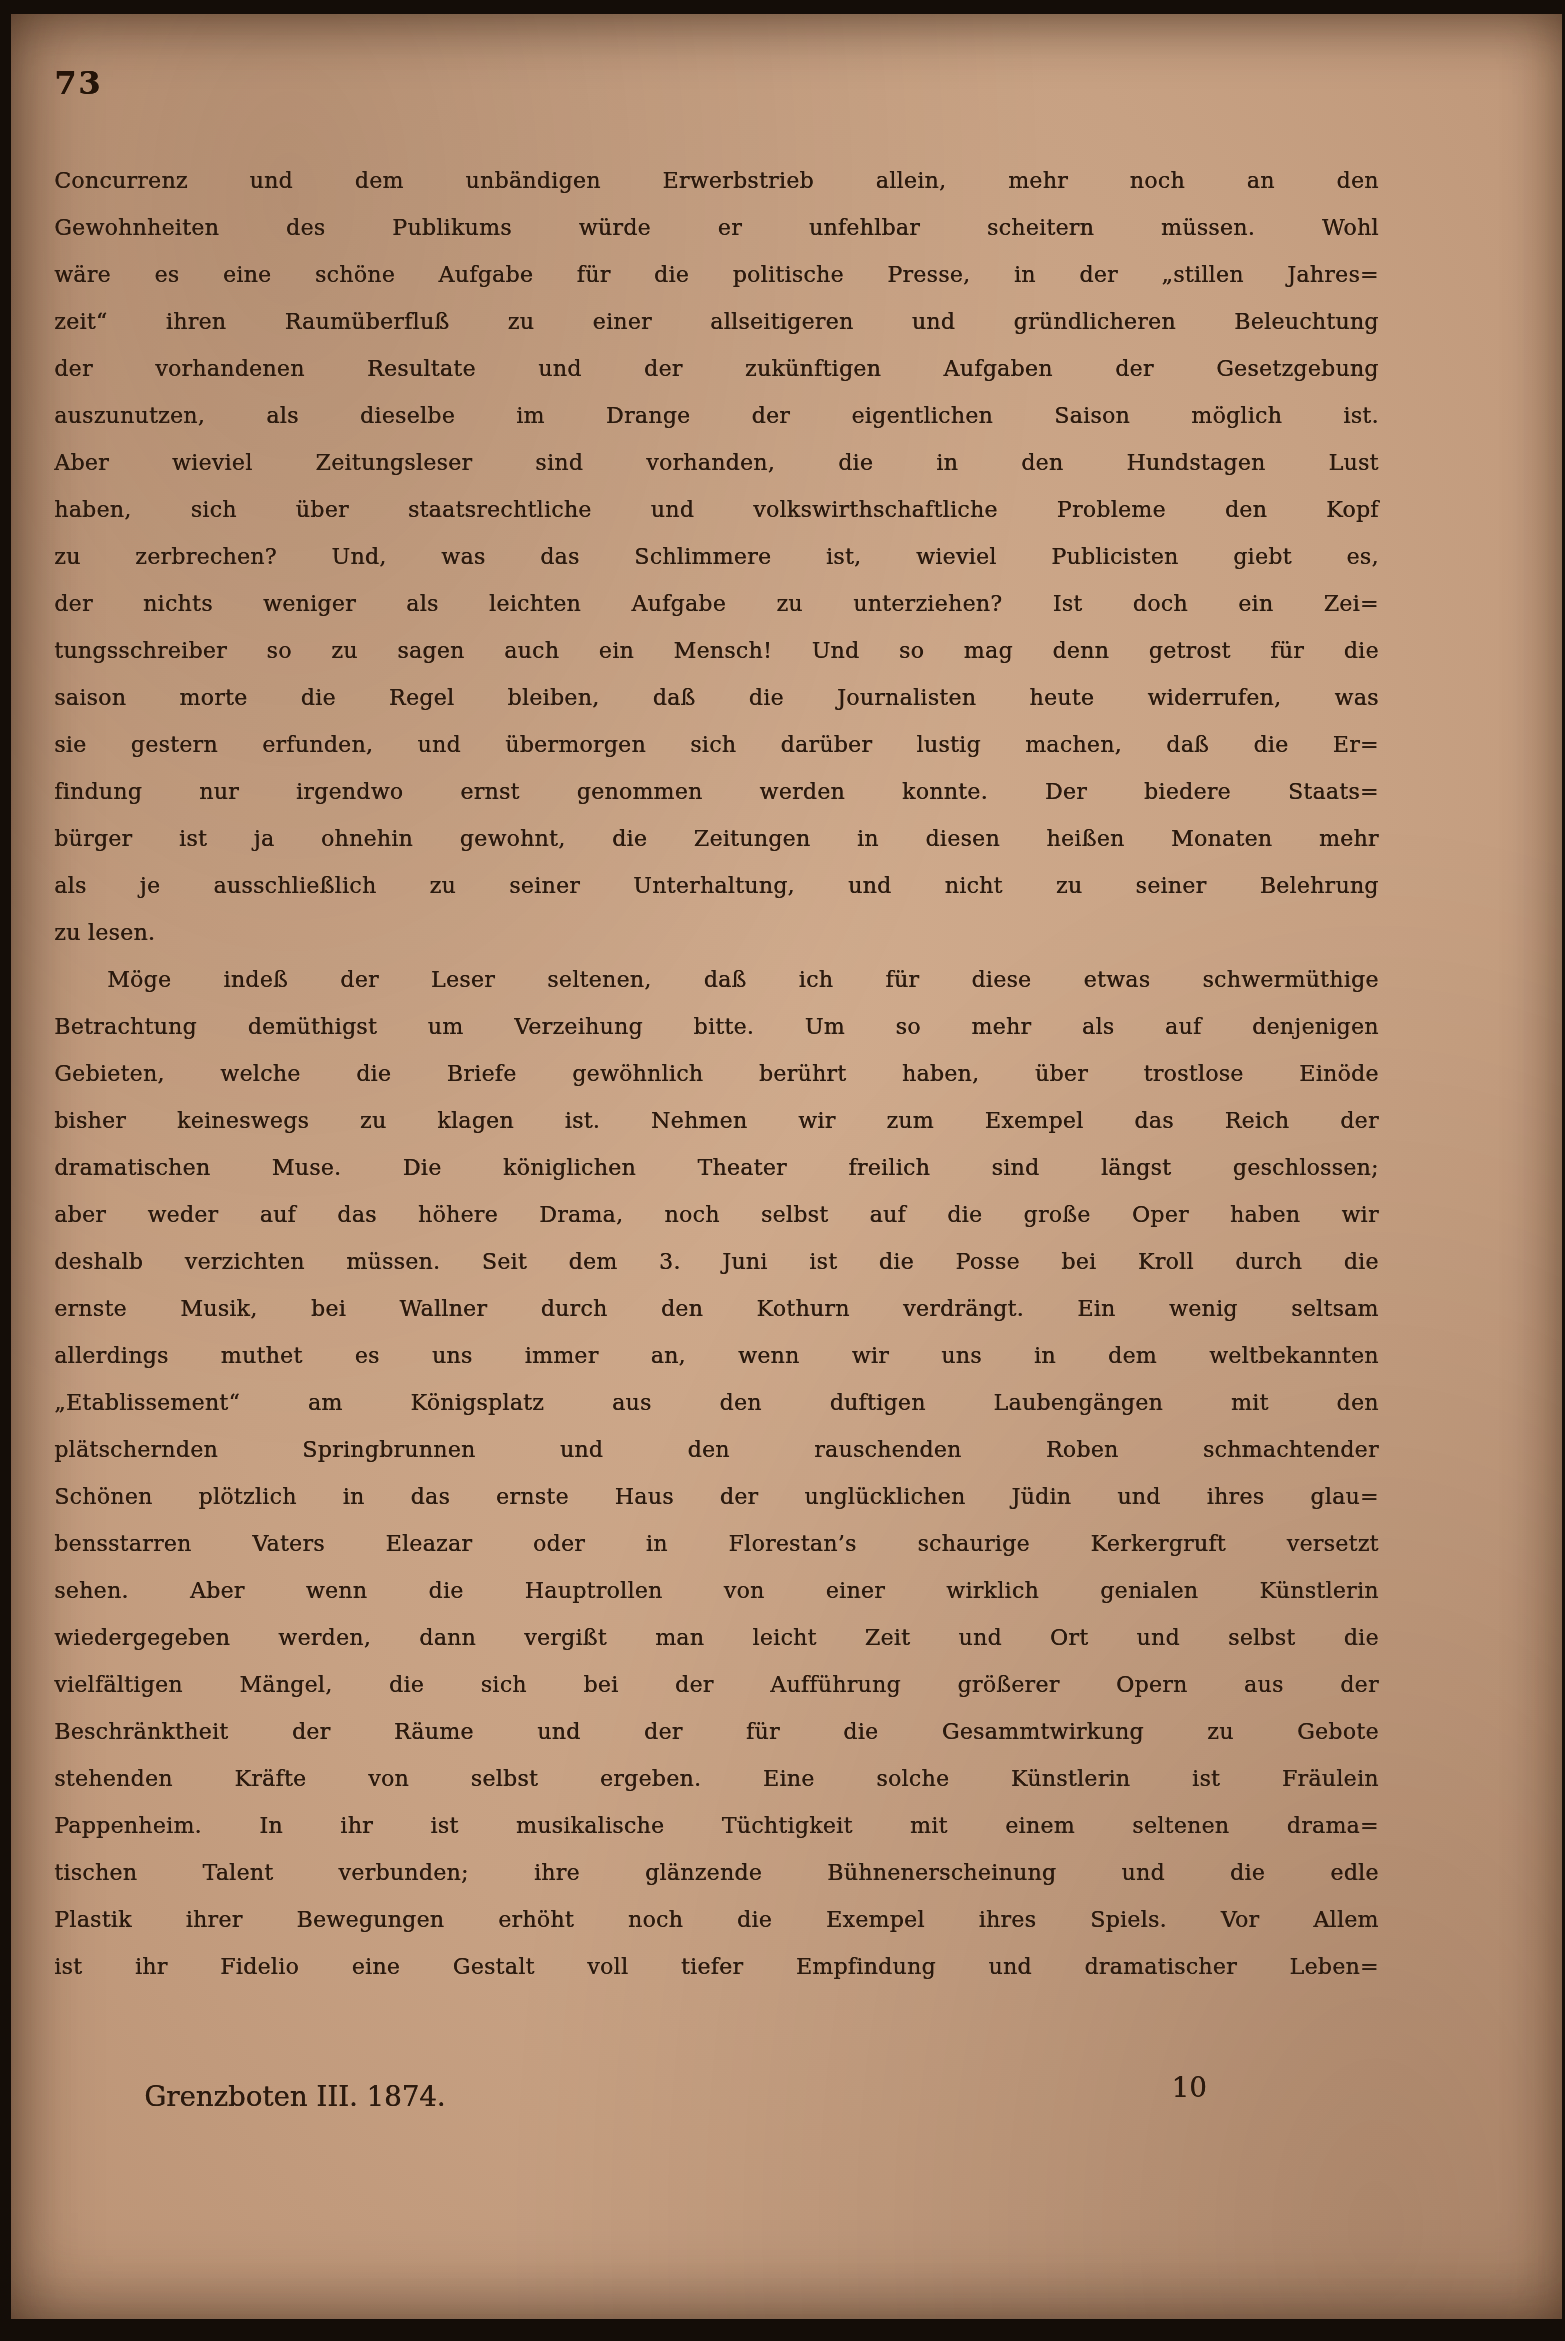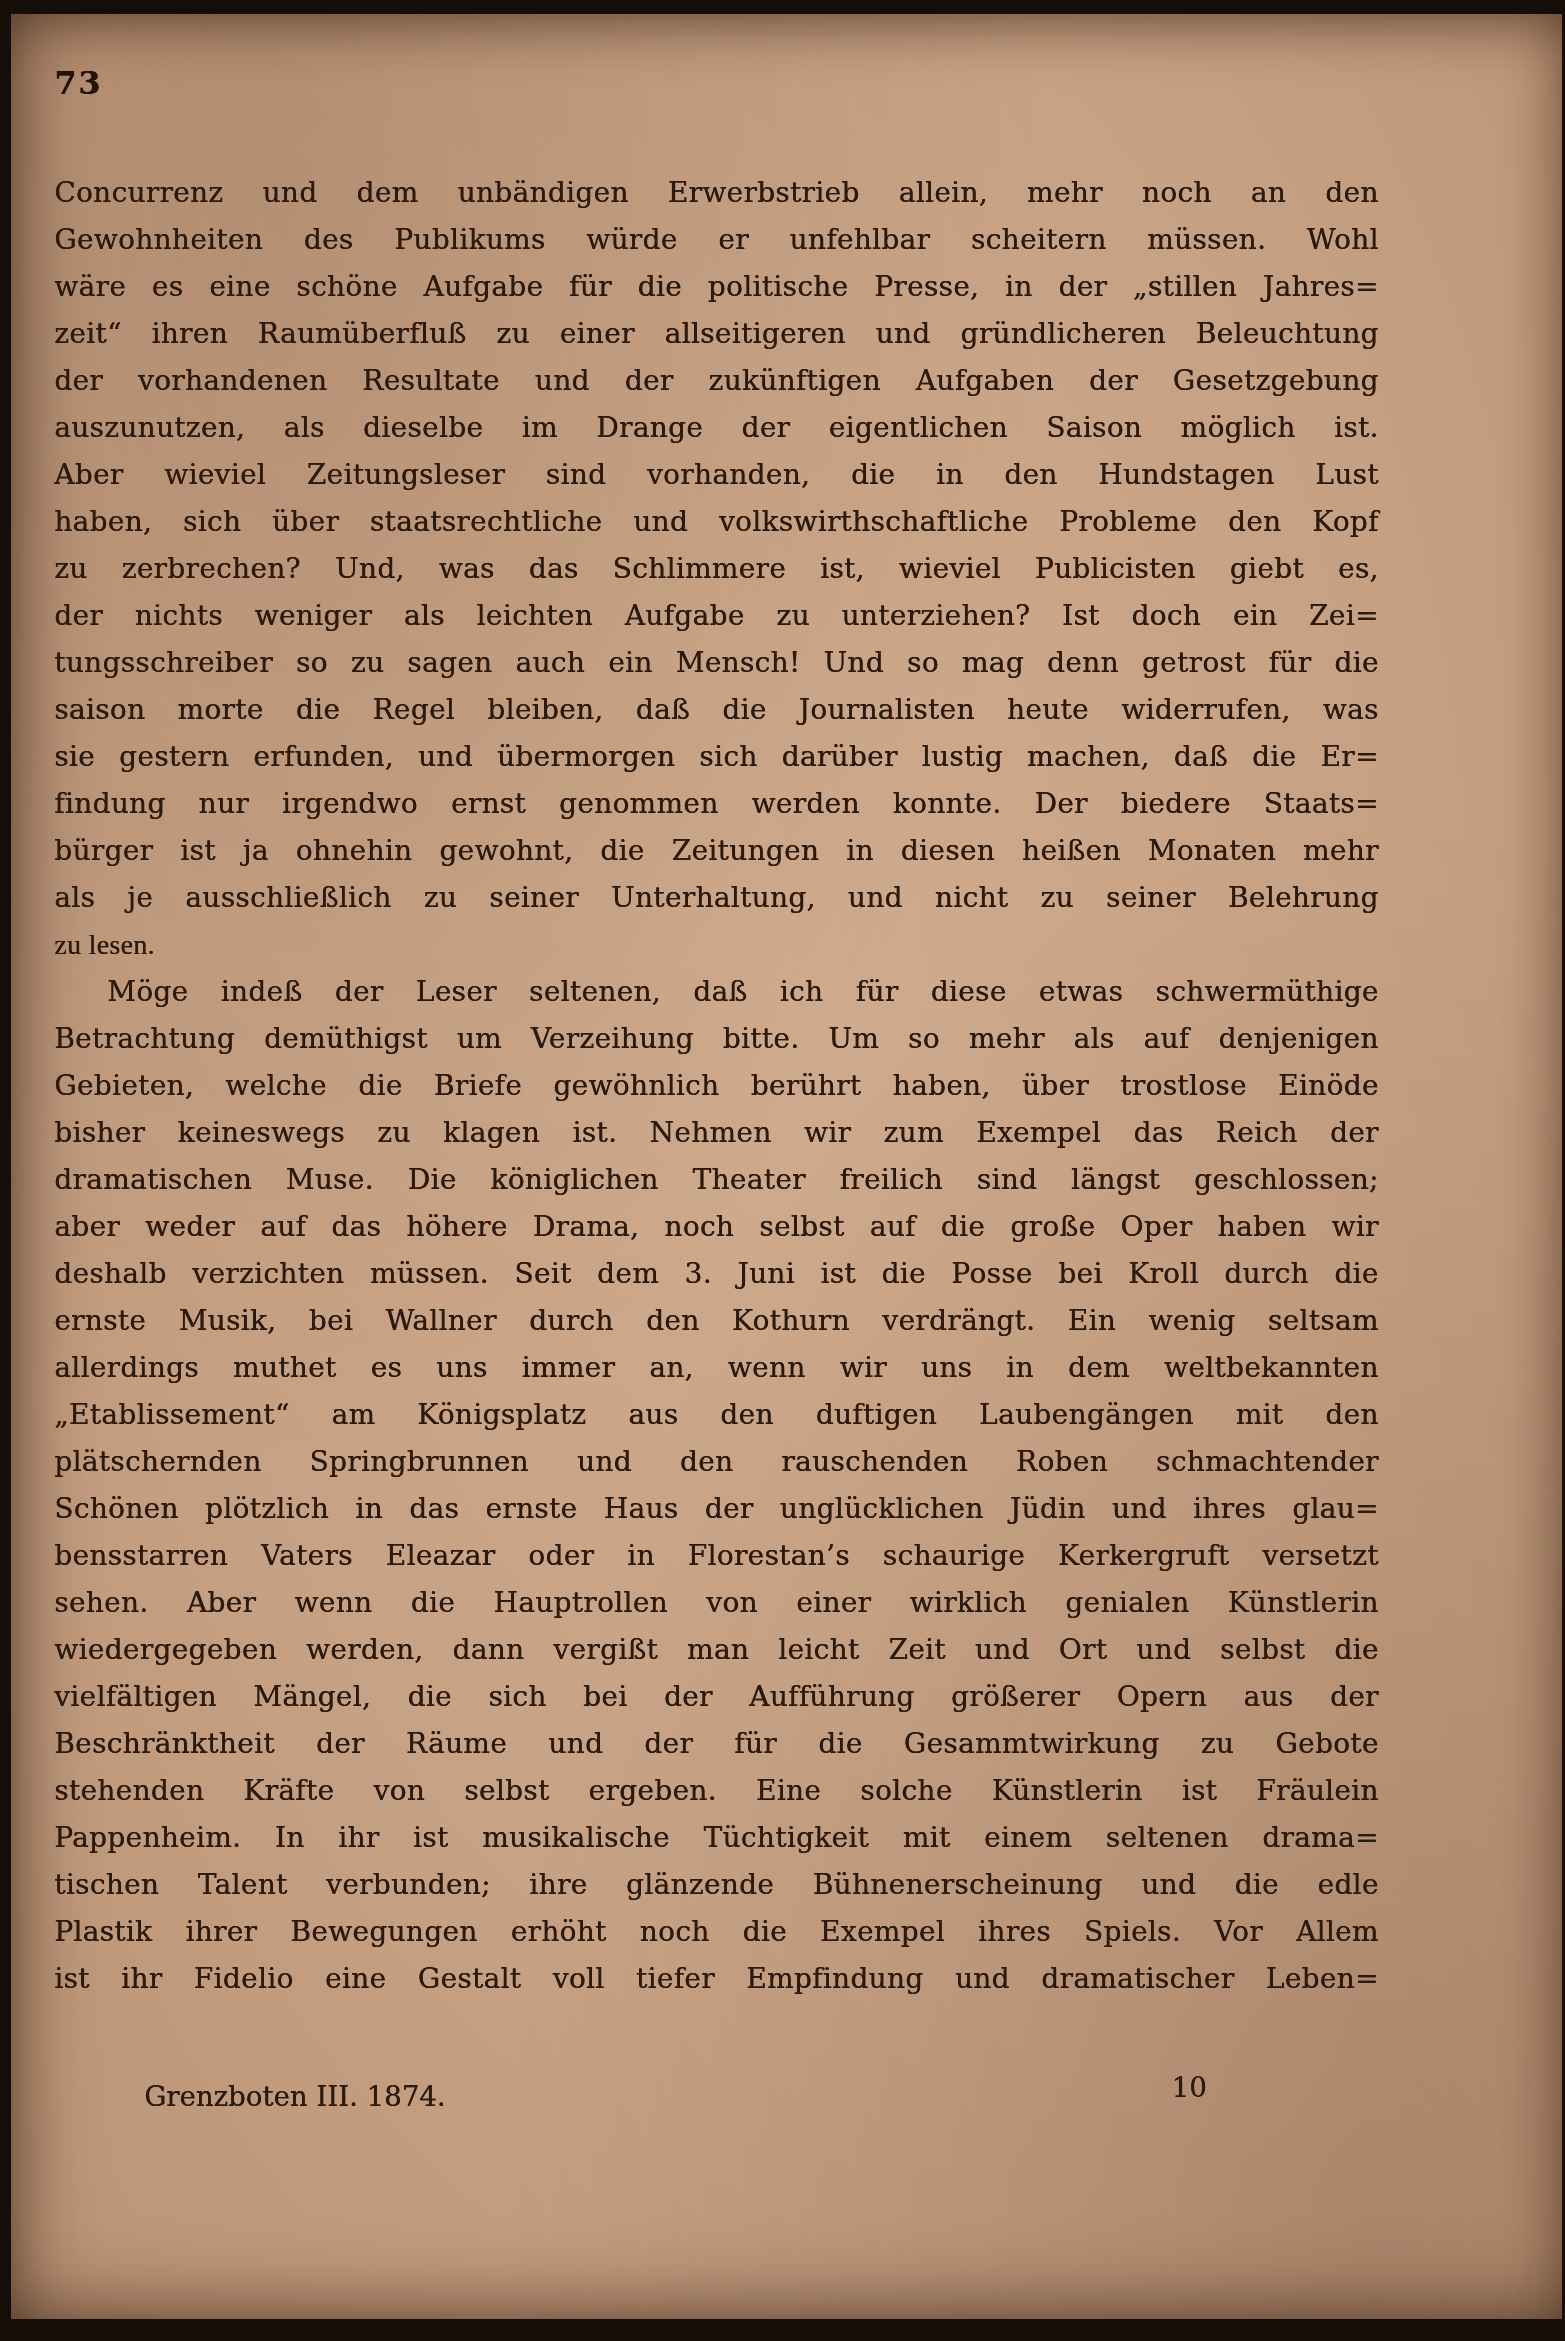--- a/index.html
+++ b/index.html
@@ -38,40 +38,39 @@
     left: 43px;
     right: 183px;
     font-size: 32px;
     font-weight: bold;
     letter-spacing: 1.7px;
     color: #241408;
     text-shadow: 0.3px 0 0 currentColor;
   }
   .text-block {
     position: absolute;
-    top: 155px;
+    top: 143px;
     left: 43px;
     right: 183px;
-    font-size: 28px;
+    font-size: 22px;
     color: #2b1a0e;
     text-shadow: 0.3px 0 0 currentColor;
     letter-spacing: 0.3px;
   }
   .paragraph { margin: 0; }
   .line {
     height: 47px;
     line-height: 47px;
     text-align: justify;
     text-align-last: justify;
     white-space: nowrap;
     overflow: visible;
   }
   .line-last {
     text-align-last: left;
-    font-family: Liberation Serif, serif;
   }
   .line-indent {
     text-indent: 53px;
   }
   .footer {
     position: absolute;
     top: 2050px;
     left: 43px;
     right: 183px;
     height: 47px;

